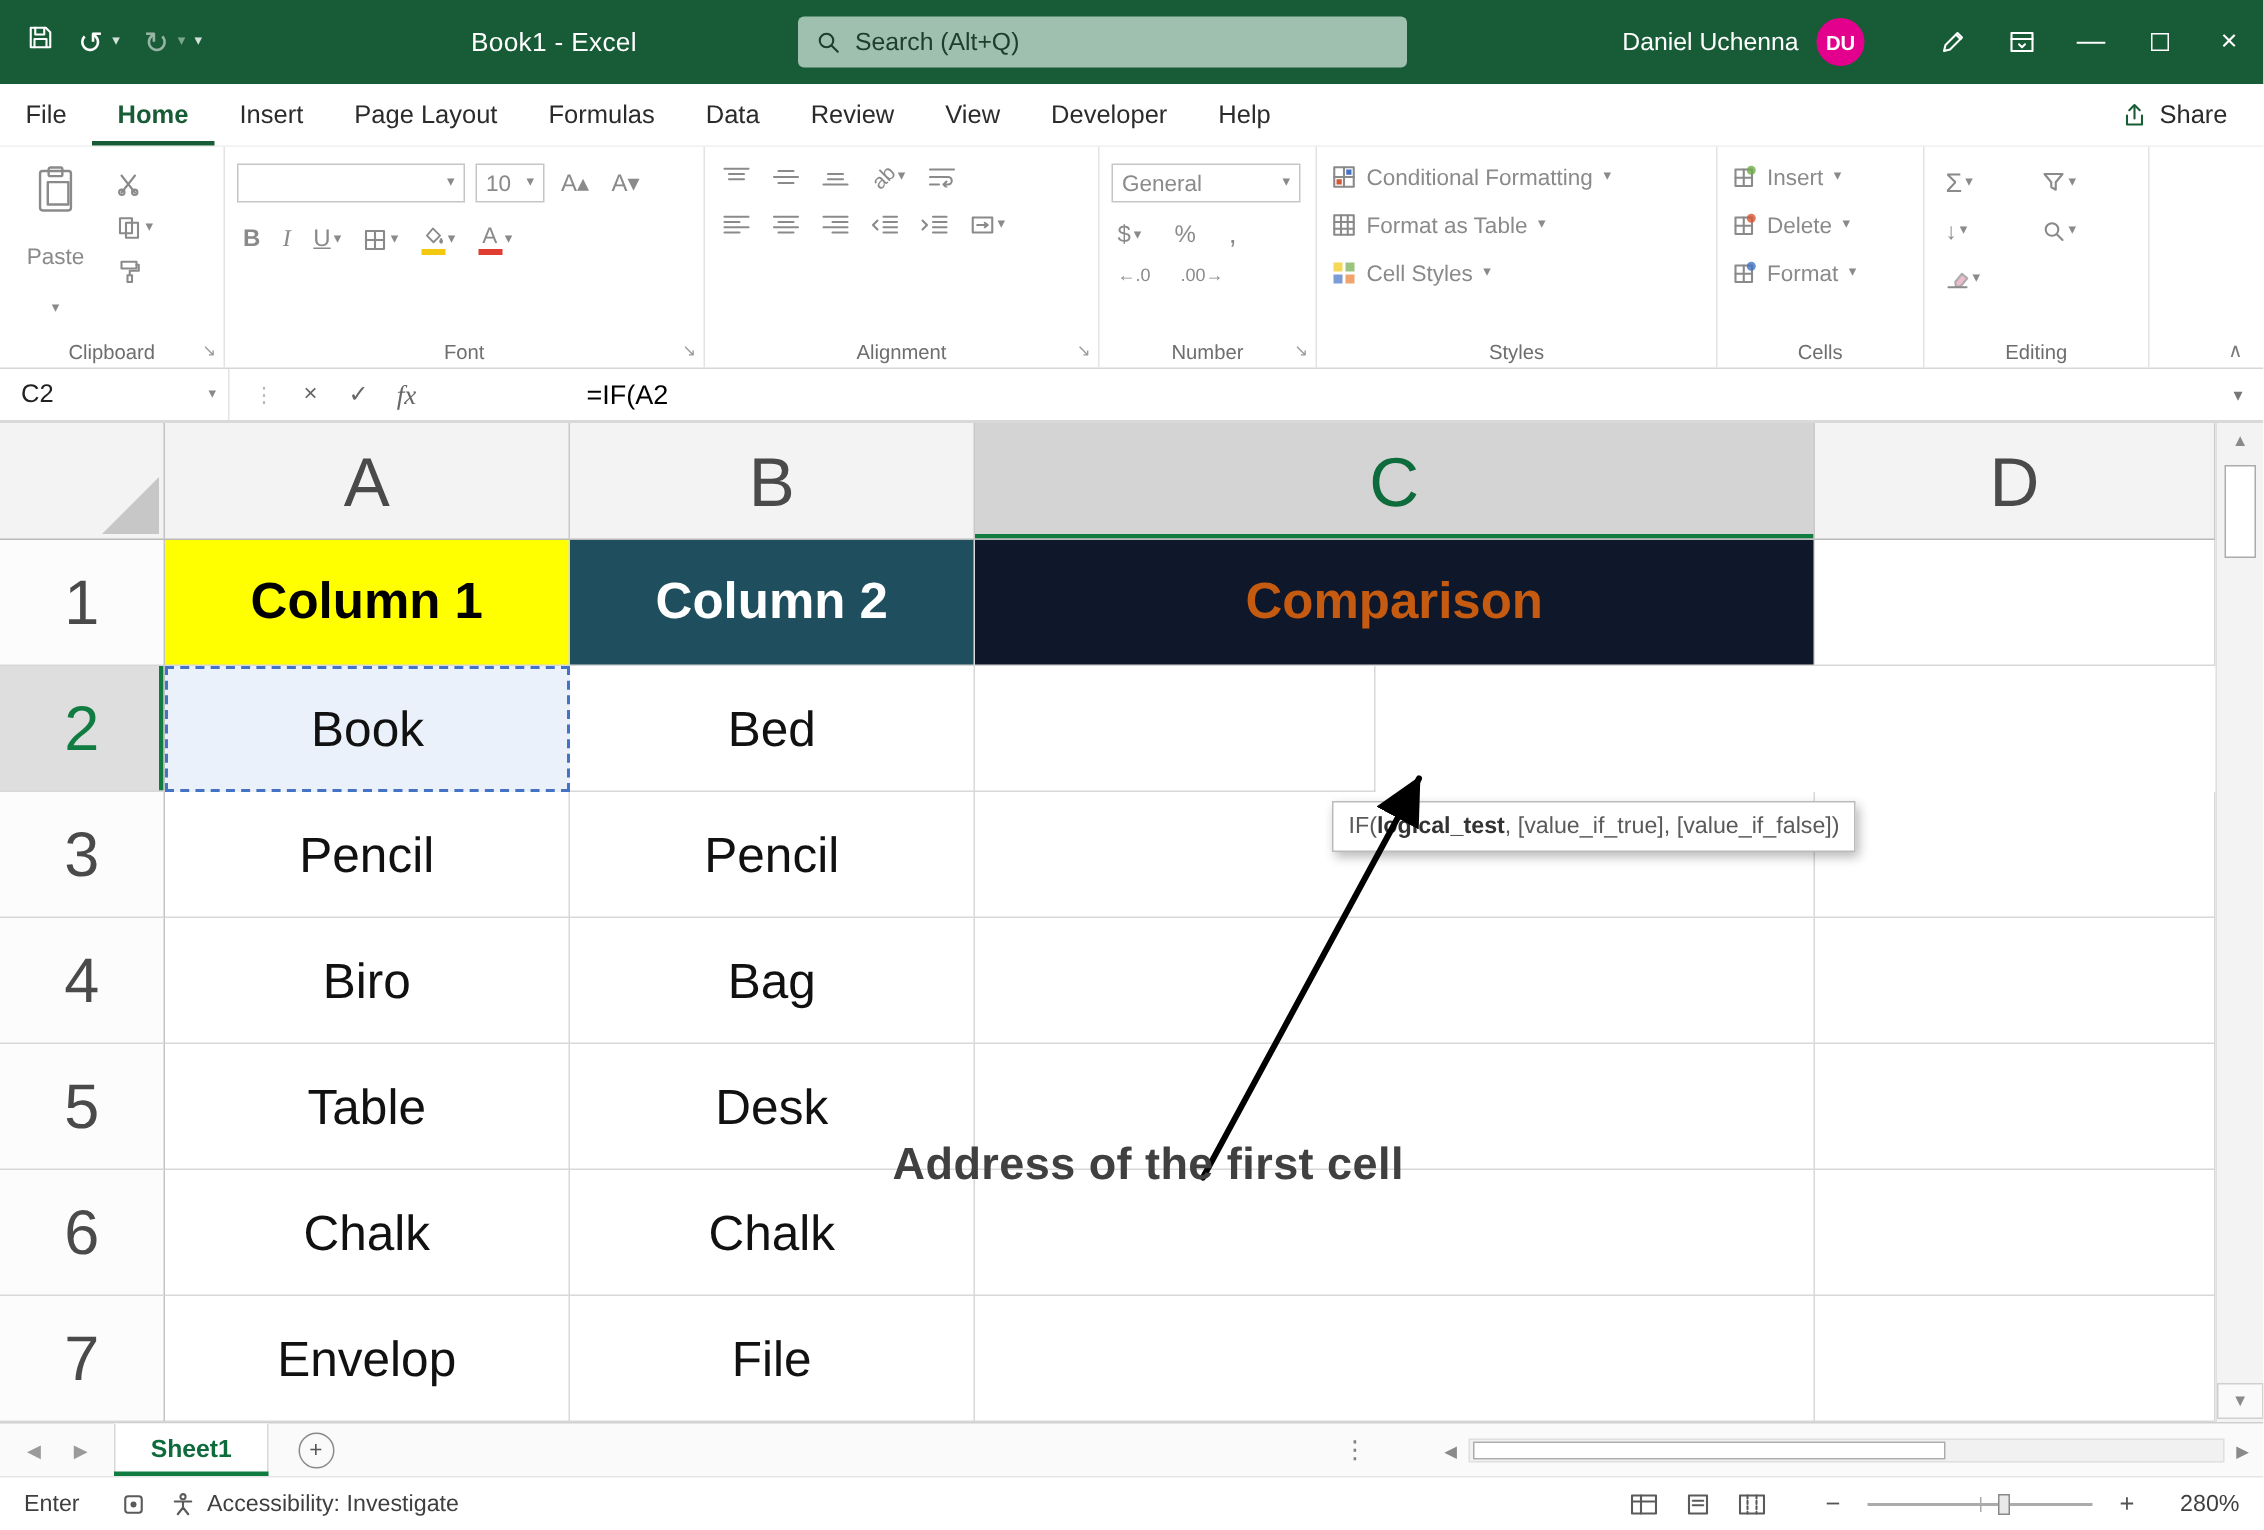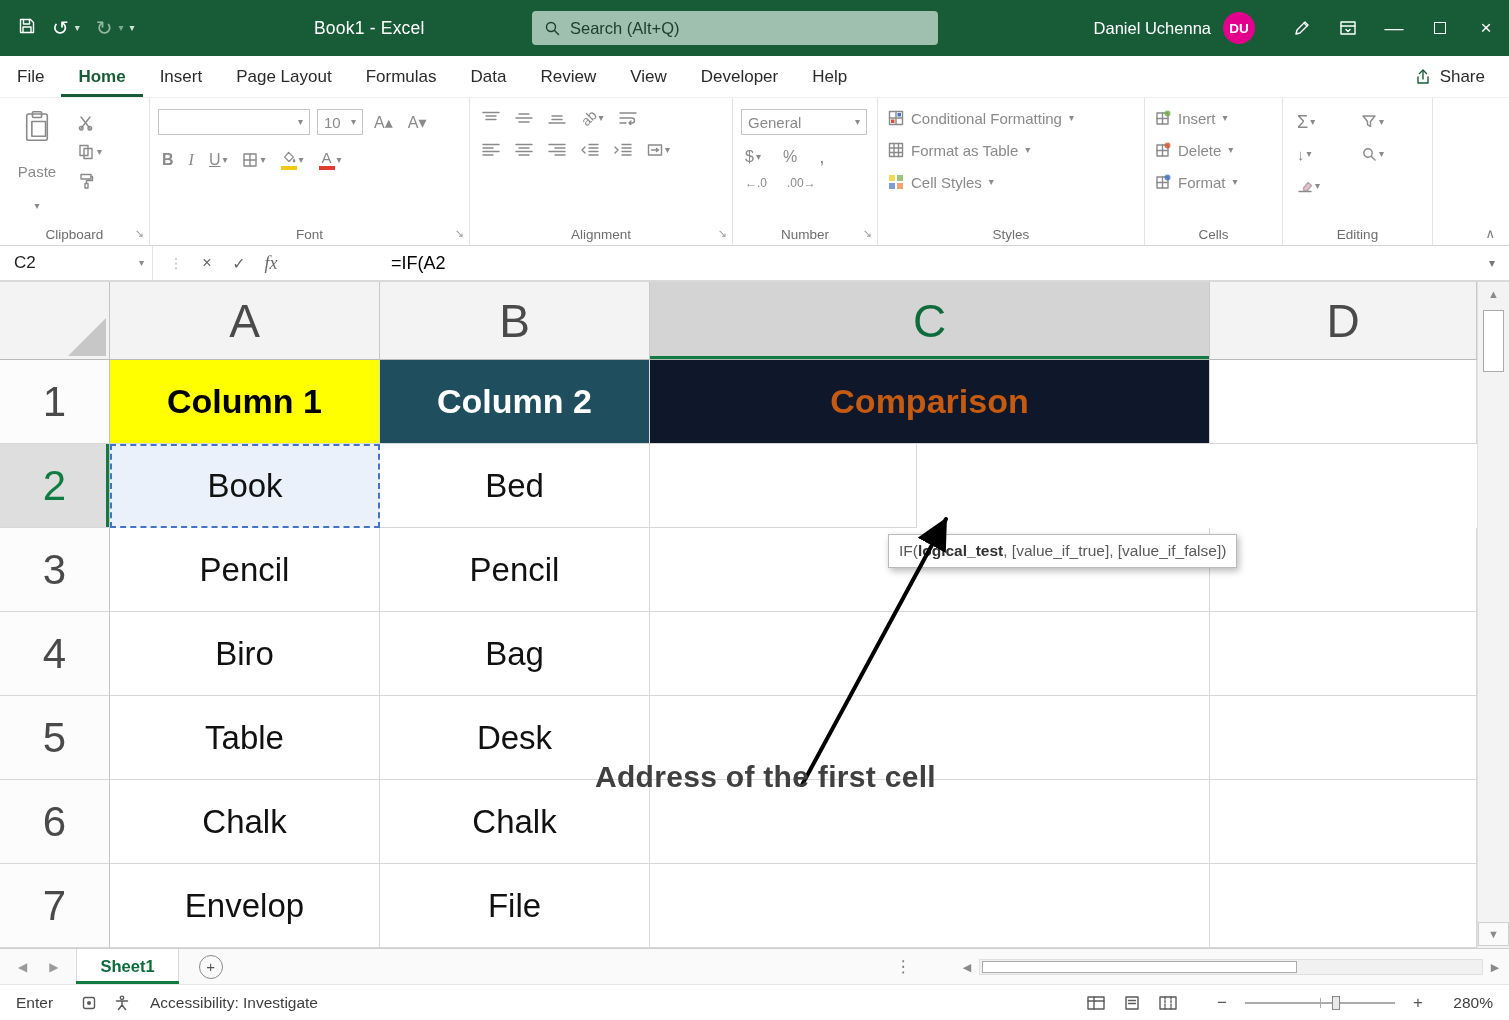--- a/index.html
+++ b/index.html
@@ -12,21 +12,21 @@
   .titlebar{height:56px;background:#185C37;position:relative;color:#fff;display:flex;align-items:center;}
   .titlebar svg{stroke:#fff}
   .qat{display:flex;align-items:center;gap:16px;padding-left:18px;font-size:20px;}
   .qat .chev{font-size:10px;color:#cfe3d8;margin-left:-10px}
   .dim{opacity:.55}
   .tb-title{position:absolute;left:314px;top:0;height:56px;display:flex;align-items:center;font-size:17.5px;letter-spacing:.2px}
   .searchbox{position:absolute;left:532px;top:11px;width:406px;height:34px;background:#9FC0AE;border-radius:4px;display:flex;align-items:center;gap:10px;padding-left:12px;color:#203D2D;font-size:16.5px;cursor:pointer}
   .searchbox svg{stroke:#203D2D}
   .tbright{position:absolute;right:0;top:0;height:56px;display:flex;align-items:center;}
   .username{font-size:16.5px;margin-right:12px}
-  .avatar{width:32px;height:32px;border-radius:50%;background:#E3008C;color:#fff;display:flex;align-items:center;justify-content:center;font-size:13.5px;font-weight:700;margin-right:24px}
+  .avatar{width:32px;height:32px;border-radius:50%;background:#E3008C;color:#fff;display:flex;align-items:center;justify-content:center;font-size:13.5px;font-weight:700;margin-right:36px}
   .tbicon{width:46px;height:56px;display:flex;align-items:center;justify-content:center}
   .winbtn{width:46px;height:56px;display:flex;align-items:center;justify-content:center;font-size:19px;cursor:pointer}
   .maxbox{width:12px;height:12px;border:1.6px solid #fff}
 
   
   .tabrow{height:42px;display:flex;align-items:stretch;background:#fff;font-size:17px;color:#2b2b2b;border-bottom:1px solid #F0F0F0}
   .rtab{padding:0 17px;display:flex;align-items:center;cursor:pointer;white-space:nowrap}
   .rtab.active{color:#185C37;font-weight:700;box-shadow:inset 0 -3px 0 #185C37}
   .share{margin-left:auto;display:flex;align-items:center;gap:8px;padding:0 24px;cursor:pointer}
 
@@ -104,21 +104,21 @@
   .tab-dots{position:absolute;left:895px;top:0;bottom:0;display:flex;align-items:center;color:#808080;cursor:col-resize}
   .hscroll{position:absolute;right:2px;top:5px;width:552px;height:26px;display:flex;align-items:center}
   .hs-arrow{width:24px;text-align:center;color:#8a8a8a;font-size:11px;cursor:pointer}
   .hs-track{flex:1;height:16px;background:#F1F1F1;border:1px solid #E0E0E0;position:relative}
   .hs-thumb{position:absolute;left:2px;top:1px;height:12px;width:315px;background:#fff;border:1px solid #ABABAB;cursor:grab}
 
   
   .statusbar{height:36px;display:flex;align-items:center;background:#fff;font-size:15.5px;color:#3F3F3F;border-top:1px solid #E6E6E6}
   .sb-mode{padding-left:16px;width:72px}
   .sb-icon{display:flex;align-items:center;justify-content:center;width:34px;height:36px;cursor:pointer}
-  .sb-acc{display:flex;align-items:center;gap:20px;margin-left:8px;cursor:pointer}
+  .sb-acc{display:flex;align-items:center;gap:8px;margin-left:8px;cursor:pointer}
   .sb-right{margin-left:auto;display:flex;align-items:center;gap:14px;padding-right:16px}
   .viewicons{display:flex;gap:18px;margin-right:22px}
   .viewicons span{cursor:pointer;display:flex;align-items:center}
   .zoombtn{font-size:17px;color:#555;cursor:pointer;width:18px;text-align:center}
   .zoomtrack{width:150px;height:2px;background:#ABABAB;position:relative;cursor:pointer}
   .zoomtick{position:absolute;left:50%;top:-4px;width:1px;height:10px;background:#ABABAB}
   .zoomthumb{position:absolute;left:58%;top:-6px;width:8px;height:14px;background:#E9E9E9;border:1px solid #8a8a8a;cursor:grab}
   .zoomlevel{width:52px;text-align:right;cursor:pointer}
 </style>
 </head>

